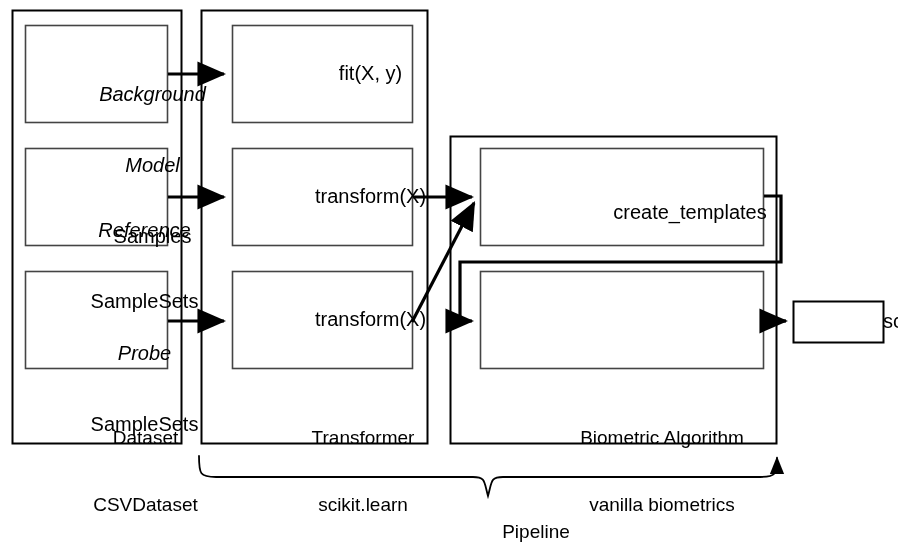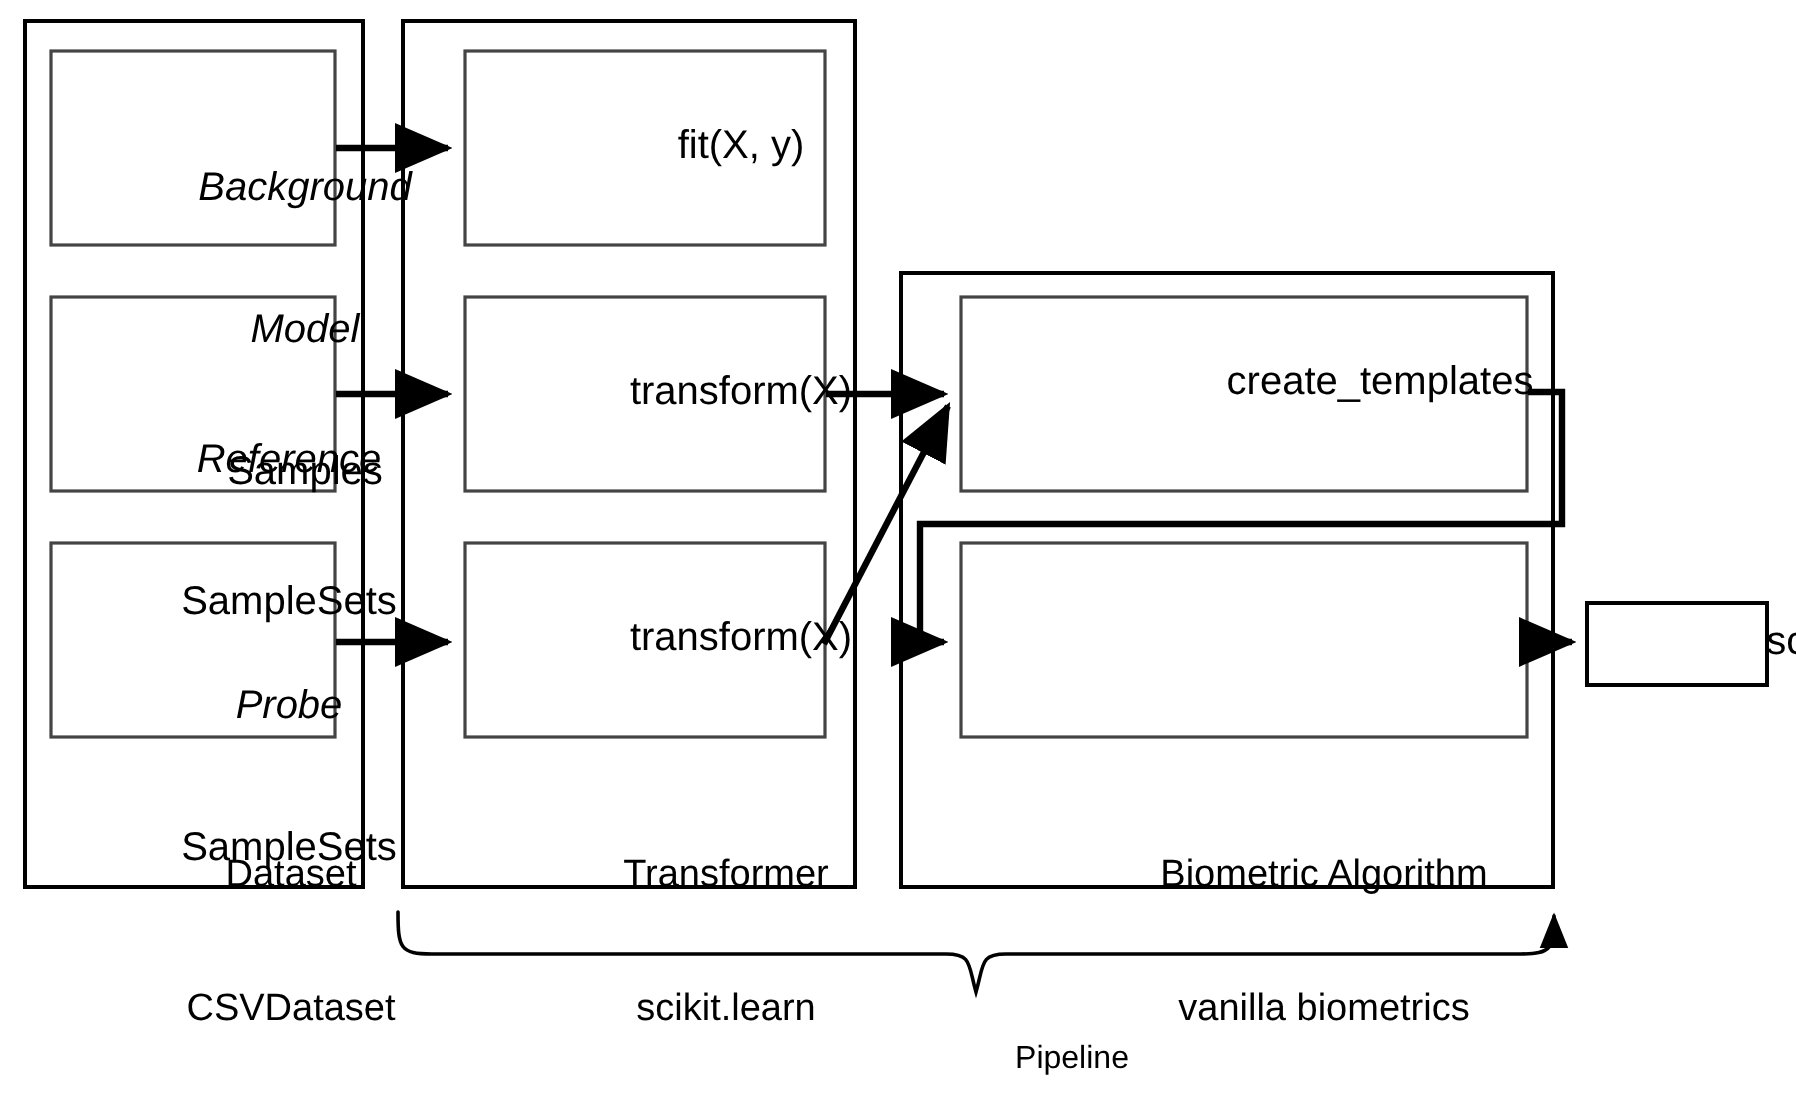--- a/index.html
+++ b/index.html
@@ -39,21 +39,21 @@
   .it {
     font-style: italic;
   }
   .bd {
     font-weight: normal;
   }
   .group-cap {
     font-size: 19px;
   }
   .pipeline-cap {
-    font-size: 16px;
+    font-size: 19px;
   }
   .hit {
     position: absolute;
     background: transparent;
   }
 </style>
 </head>
 <body>
 
 <div id="diagram-root">
@@ -133,21 +133,21 @@
 
   <div class="lbl box-text" style="left:232px; top:185px; width:181px;">transform(X)</div>
 
   <div class="lbl box-text" style="left:232px; top:308px; width:181px;">transform(X)</div>
 
   <div class="lbl group-cap" style="left:202px; top:382px; width:226px;">
     <div class="bd">Transformer</div>
     <div>scikit.learn</div>
   </div>
 
-  <div class="lbl box-text" style="left:480px; top:180px; width:324px;">create_templates</div>
+  <div class="lbl box-text" style="left:480px; top:201px; width:324px;">create_templates</div>
 
 
   <div class="lbl group-cap" style="left:451px; top:382px; width:326px;">
     <div class="bd">Biometric Algorithm</div>
     <div>vanilla biometrics</div>
   </div>
 
   <div class="lbl box-text" style="left:793px; top:310px; width:91px;text-align:right;">score</div>
 
   <div class="lbl pipeline-cap" style="left:388px; top:521px; width:200px;">Pipeline</div>

